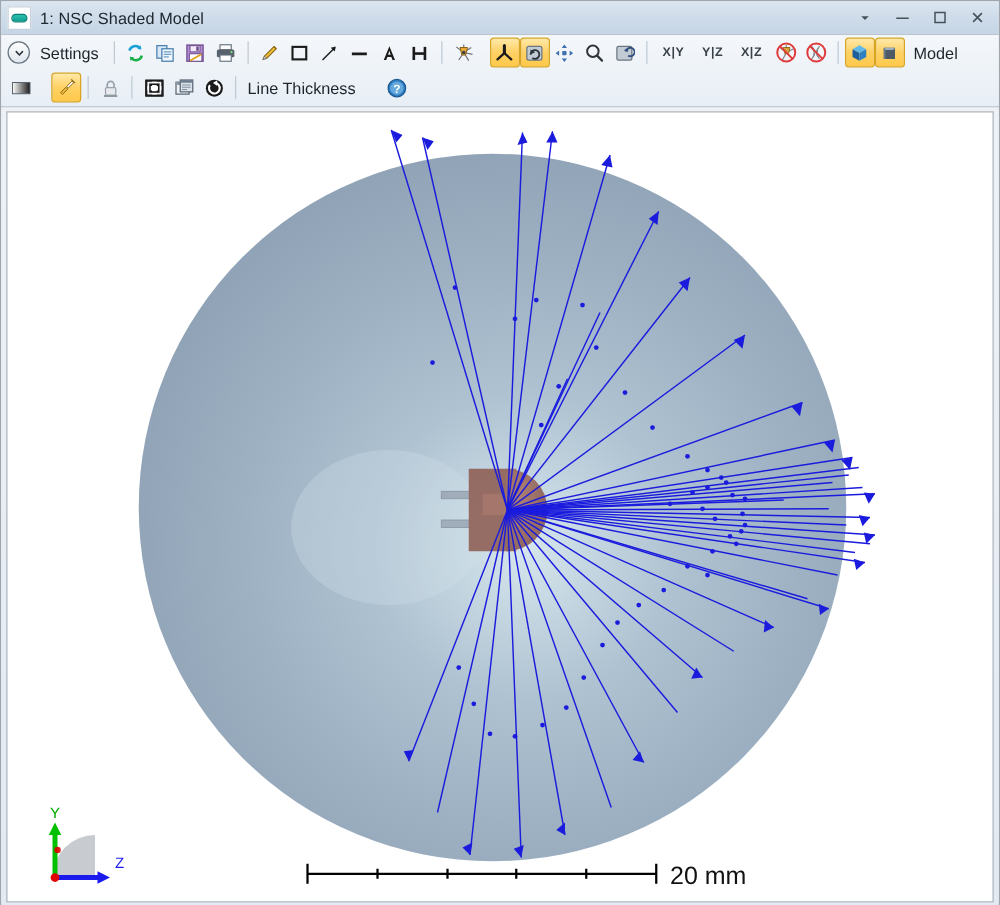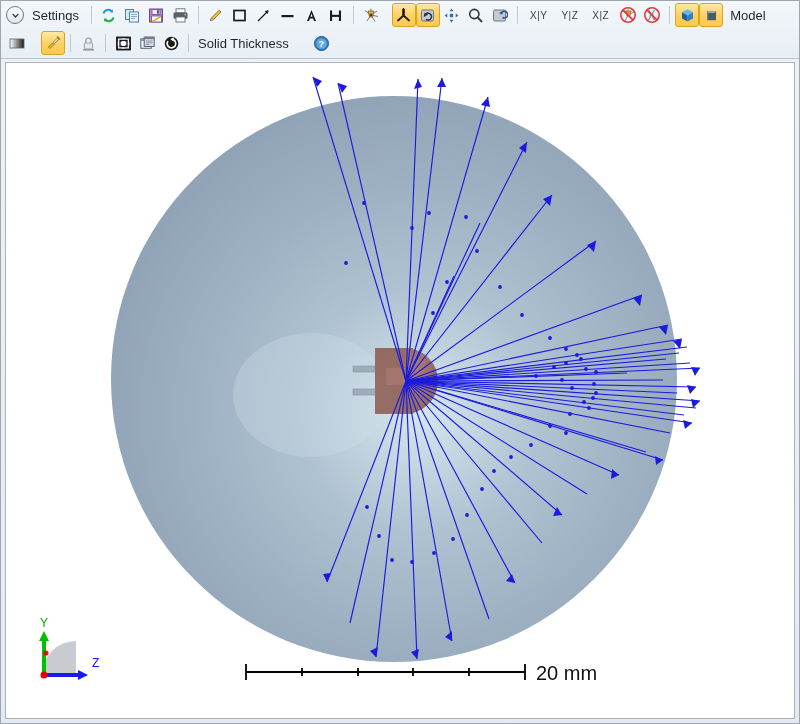--- a/index.html
+++ b/index.html
@@ -143,20 +143,21 @@
     border: 1px solid #6a7782;
     background: linear-gradient(to bottom,#fdfefe,#dfe6ed);
     display: flex; align-items: center; justify-content: center;
   }
   .axislabel {
     font-size: 10px;
     color: #394249;
     padding: 0 4px;
     letter-spacing: 0.5px;
     font-family: "Liberation Sans", sans-serif;
+    font-weight: bold;
   }
 
   
   .viewport-wrap {
     flex: 1 1 auto;
     padding: 3px 4px 4px 4px;
     box-sizing: border-box;
     background: linear-gradient(to bottom,#eef2f7,#e3eaf2);
   }
   .viewport {
@@ -169,20 +170,49 @@
     overflow: hidden;
   }
   .viewport svg { display: block; }
 </style>
 </head>
 <body>
 
 <div id="app">
   <div class="window">
 
+    <div class="titlebar">
+      <div class="app-icon">
+        <div class="pill"></div>
+      </div>
+      <div class="title-text">1: NSC Shaded Model</div>
+
+      <div class="win-buttons">
+        <div class="win-btn">
+          <svg width="10" height="10" viewBox="0 0 10 10">
+              <path d="M2 4 L5 7 L8 4 Z" fill="#46515b"></path>
+            </svg>
+        </div>
+        <div class="win-btn">
+          <svg width="12" height="10" viewBox="0 0 12 10">
+              <rect x="1" y="5" width="10" height="1.2" fill="#46515b"></rect>
+            </svg>
+        </div>
+        <div class="win-btn">
+          <svg width="12" height="12" viewBox="0 0 12 12">
+              <rect x="2" y="2" width="8" height="8" fill="none" stroke="#46515b" stroke-width="1.2"></rect>
+            </svg>
+        </div>
+        <div class="win-btn">
+          <svg width="12" height="12" viewBox="0 0 12 12">
+              <path d="M2.5 2.5 L9.5 9.5 M9.5 2.5 L2.5 9.5" stroke="#46515b" stroke-width="1.3" fill="none"></path>
+            </svg>
+        </div>
+      </div>
+    </div>
 
     <div class="toolbars">
 
       <div class="toolrow">
 
         <div class="settings-grp">
           <span class="circle-caret">
             <svg width="9" height="9" viewBox="0 0 9 9">
                 <path d="M2 3.3 L4.5 6 L7 3.3" stroke="#2a3138" stroke-width="1.2" fill="none" stroke-linecap="round"></path>
               </svg>
@@ -439,21 +469,21 @@
         <div class="tbtn">
           <svg width="17" height="17" viewBox="0 0 17 17">
             <circle cx="8.5" cy="8.5" r="6.8" fill="#1b1b1b"></circle>
             <path d="M8.5 4.2 a4.3 4.3 0 1 1 -3.6 1.9" stroke="#ffffff" stroke-width="1.7" fill="none"></path>
             <path d="M10.8 2.2 L7.4 4.3 L10.6 6.5 Z" fill="#ffffff"></path>
           </svg>
         </div>
 
         <div class="tsep"></div>
 
-        <span class="tlabel">Solid Thickness</span>
+        <span class="tlabel">Line Thickness</span>
         <span class="caret"></span>
 
         <div class="tbtn" style="margin-left:8px;">
           <svg width="17" height="17" viewBox="0 0 17 17">
             <circle cx="8.5" cy="8.5" r="7" fill="#2f7fc4" stroke="#1c5a92" stroke-width="1"></circle>
             <circle cx="8.5" cy="8.5" r="5.3" fill="#64a8dd"></circle>
             <text x="8.5" y="12.2" font-size="9.5" font-family="Liberation Sans, sans-serif" font-weight="bold" fill="#ffffff" text-anchor="middle">?</text>
           </svg>
         </div>
       </div>

